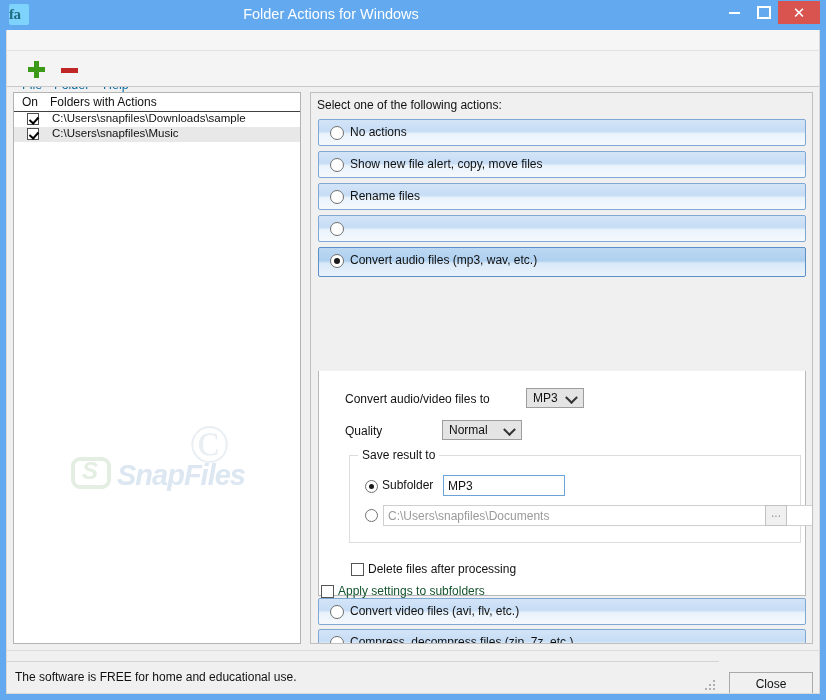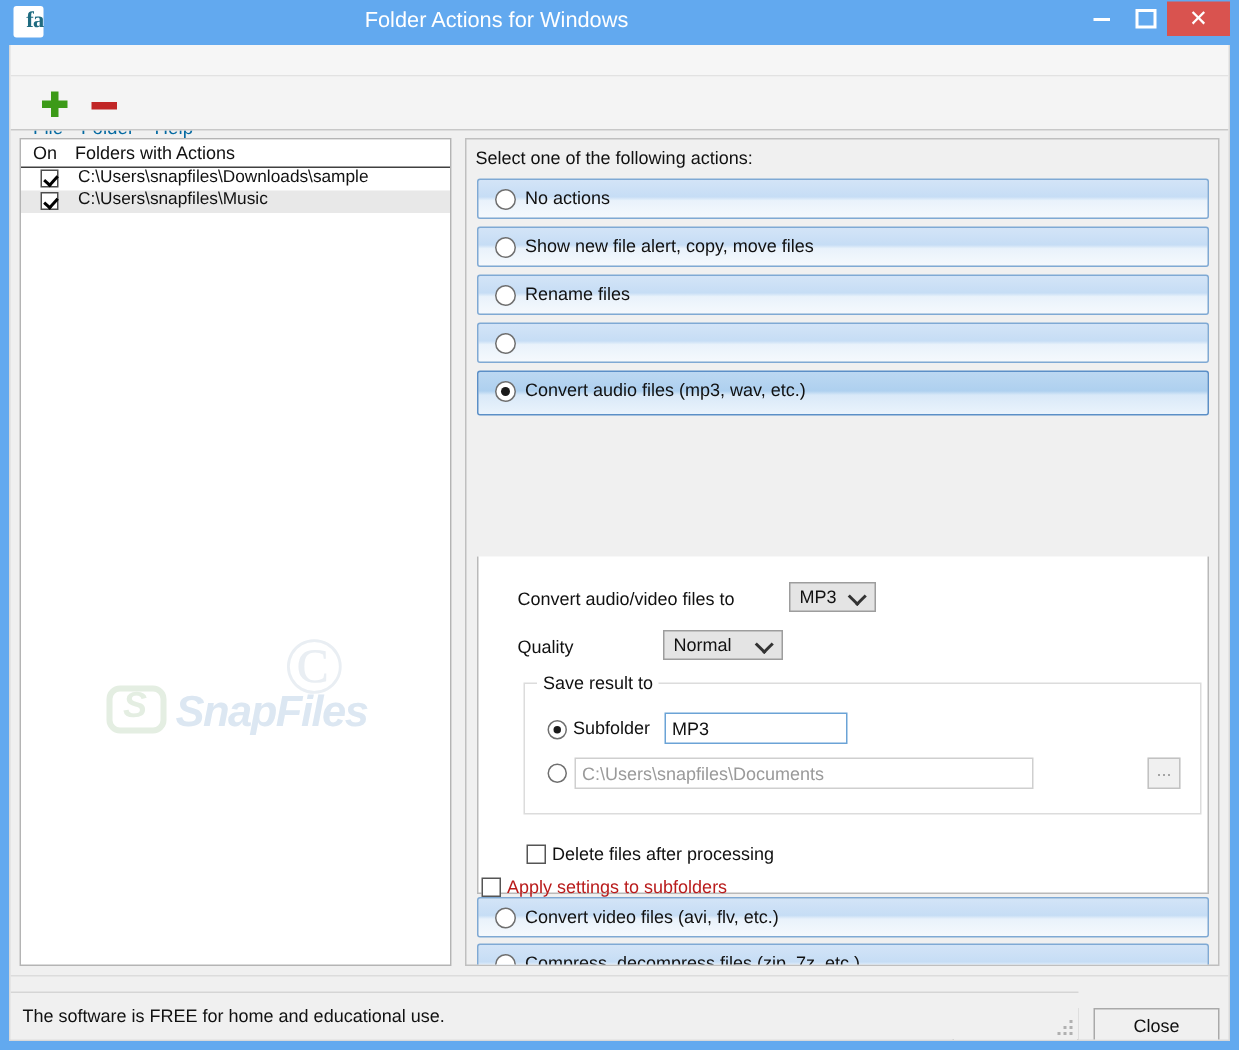--- a/index.html
+++ b/index.html
@@ -24,28 +24,28 @@
   .titlebar {
     position: absolute;
     left: 0; top: 0;
     width: 826px; height: 30px;
     background: #62a9ef;
   }
   .app-icon {
     position: absolute;
     left: 9px; top: 4px;
     width: 20px; height: 21px;
-    background: #ffffff;
+    background: #7dd3fc;
     border-radius: 2px;
     color: #1f6b80;
     font-family: "Liberation Serif", serif;
     font-weight: bold;
     font-size: 15px;
     line-height: 20px;
-    text-align: right;
+    text-align: left;
     letter-spacing: -0.5px;
   }
   .title-text {
     position: absolute;
     left: 0; top: 6px;
     width: 662px;
     text-align: center;
     font-size: 14.5px;
     color: #ffffff;
   }
@@ -390,21 +390,21 @@
     position: absolute;
     background: #ffffff;
     border: 1px solid #6ba3d6;
     box-sizing: border-box;
     font-size: 12px;
     color: #111;
     padding: 2px 4px;
   }
   .txt-subfolder { left: 93px; top: 19px; width: 122px; height: 21px; }
   .txt-path {
-    left: 33px; top: 49px; width: 306px; height: 21px;
+    left: 33px; top: 49px; width: 442px; height: 21px;
     border: 1px solid #cfcfcf;
     color: #9a9a9a;
     background: #ffffff;
   }
   .browse-btn {
     position: absolute;
     left: 415px; top: 49px;
     width: 22px; height: 21px;
     background: #f0f0f0;
     border: 1px solid #c2c2c2;
@@ -584,21 +584,21 @@
         <span class="action-label">Convert video files (avi, flv, etc.)</span>
       </div>
       <div class="action-row" style="top:536px;">
         <span class="radio"></span>
         <span class="action-label">Compress, decompress files (zip, 7z, etc.)</span>
       </div>
 
     </div>
 
     <span class="chk" style="left:314px; top:555px;"></span>
-    <span style="position:absolute; left:331px; top:554px; font-size:12px; color:#b91c1c;">Apply settings to subfolders</span>
+    <span style="position:absolute; left:331px; top:554px; font-size:12px; color:#14532d;">Apply settings to subfolders</span>
 
     <div class="bottom-sep"></div>
     <div class="dlg-btn btn-save">Save</div>
     <div class="dlg-btn btn-close2">Close</div>
 
     <div class="statusbar">
       <div class="status-text">The software is FREE for home and educational use.</div>
       <div class="grip">
         <i></i>
           <i></i>

